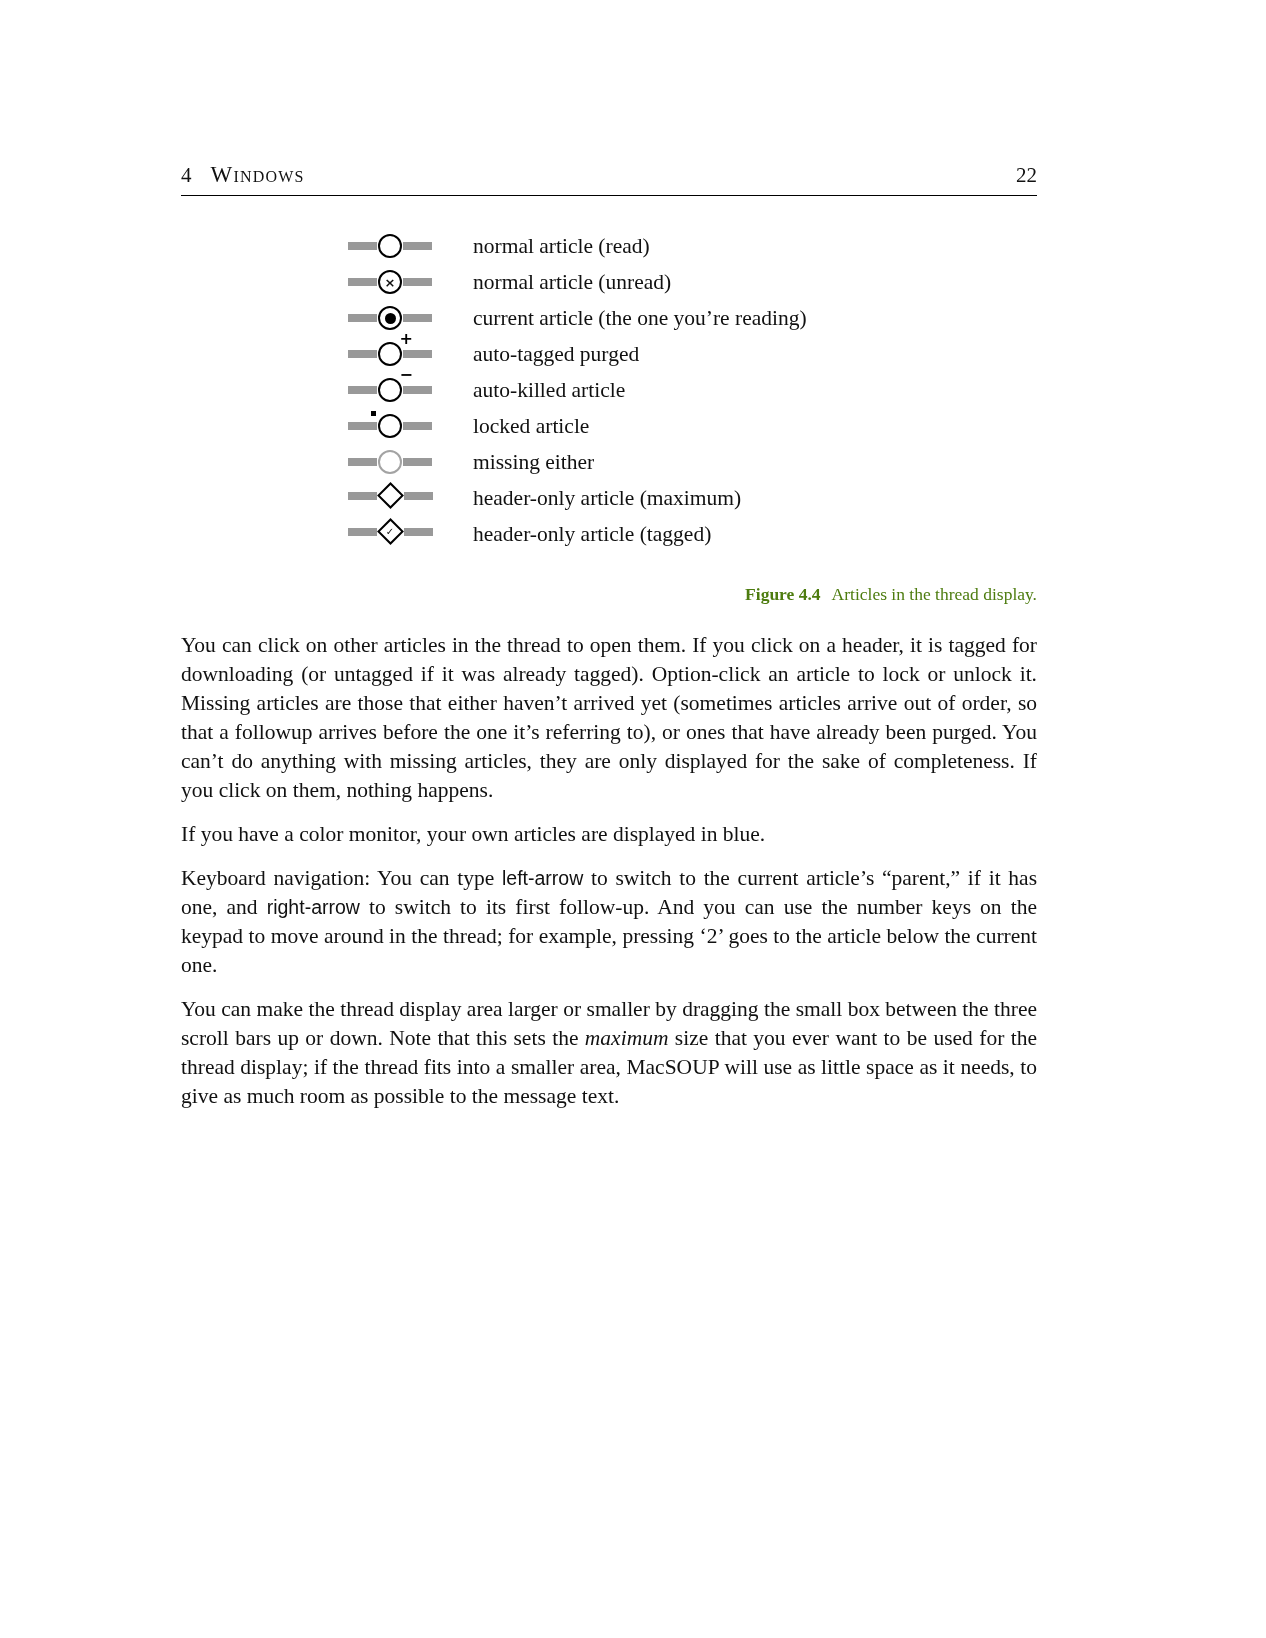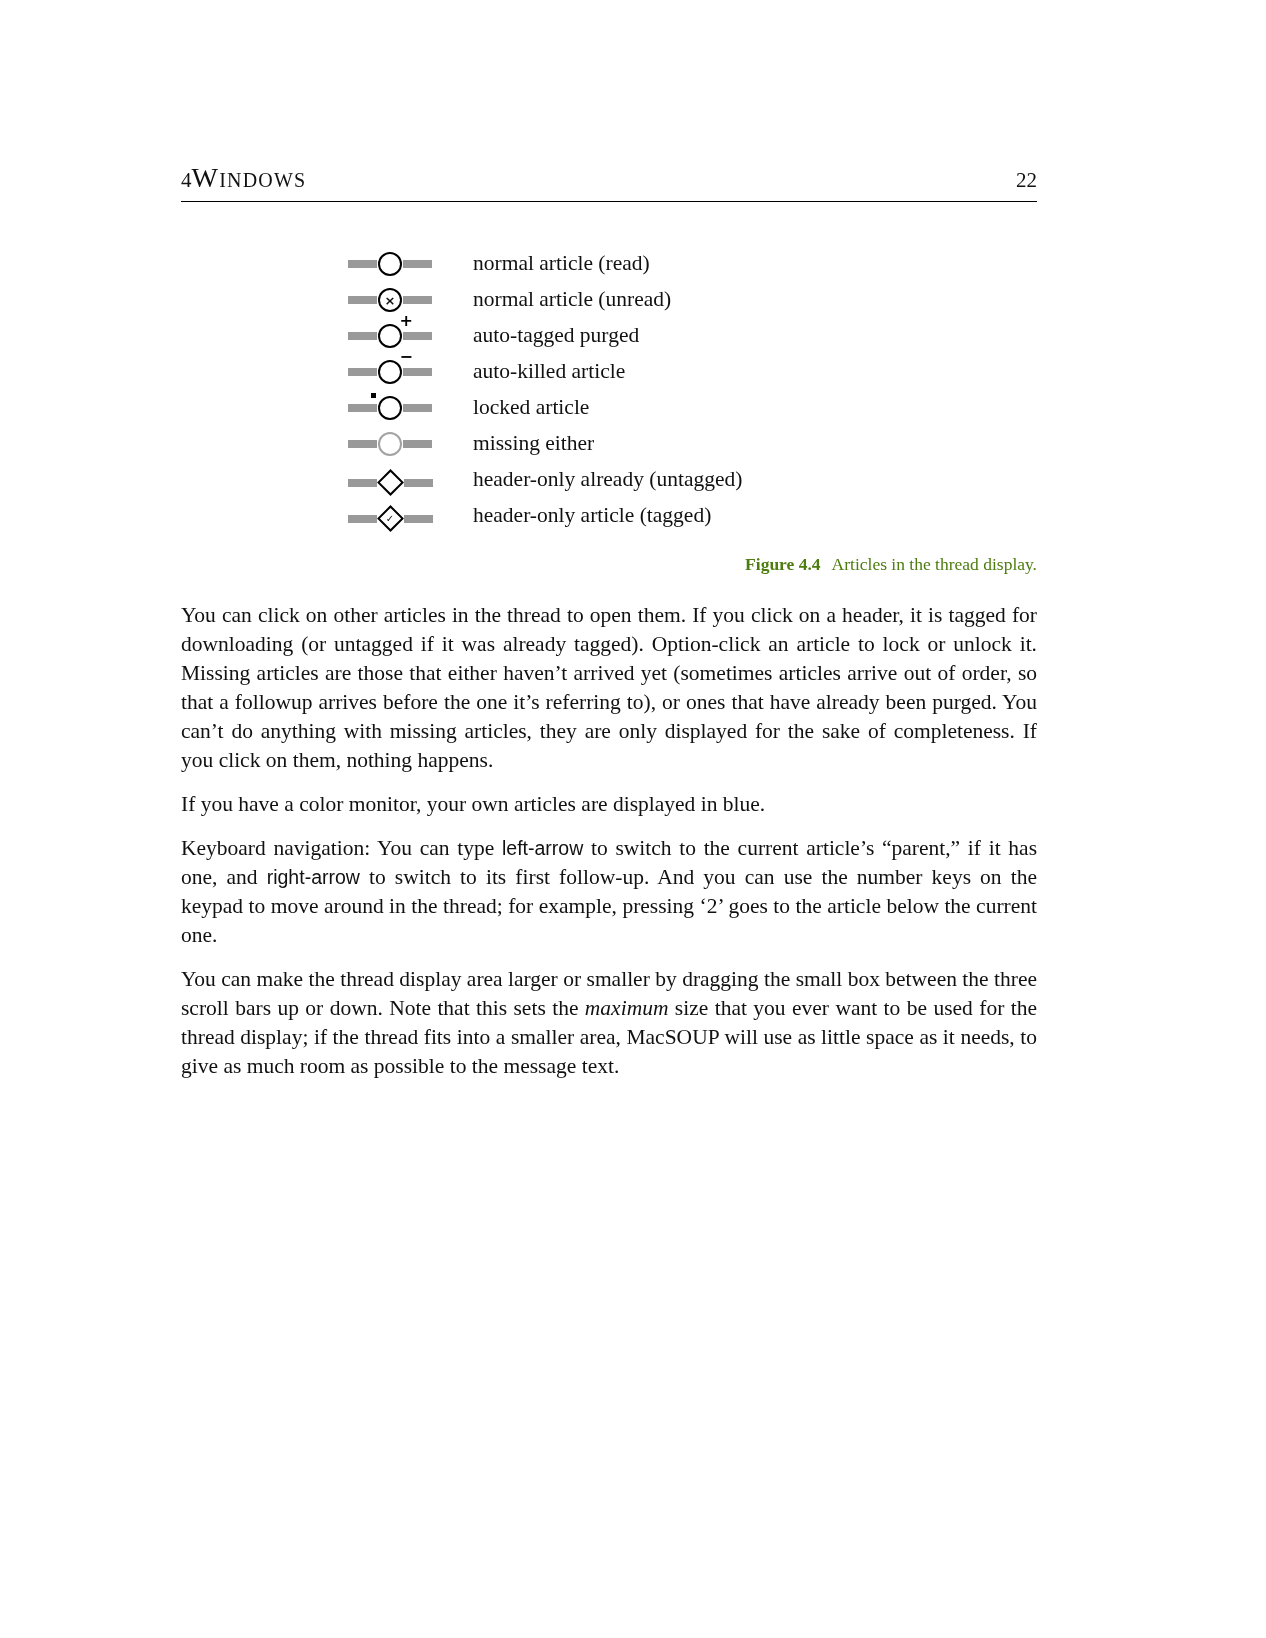--- a/index.html
+++ b/index.html
@@ -21,42 +21,43 @@
 
   
   .runhead {
     display: flex;
     align-items: baseline;
     border-bottom: 1.6px solid #000;
     padding-bottom: 7px;
   }
   .runhead .secnum { font-size: 21px; }
   .runhead .sectitle {
-    font-size: 28px;
+    margin-left: 19px;
+    font-size: 23px;
     font-variant: small-caps;
     letter-spacing: 1.2px;
   }
   .runhead .pagenum { margin-left: auto; font-size: 21px; }
 
   
   .intro {
     margin-top: 45px;
     font-size: 21.5px;
     line-height: 29px;
   }
   .figlink {
     color: var(--link-blue, #2222cc);
     text-decoration: none;
     cursor: pointer;
   }
 
   
   .figure-block { margin-top: 38px; }
   .symtable { margin-left: 152px; }
-  .symrow { display: flex; align-items: flex-end; height: 36px; }
+  .symrow { display: flex; align-items: flex-start; height: 36px; }
   .sym {
     width: 114px;
     display: flex;
     align-items: center;
     justify-content: center;
     position: relative;
     flex: 0 0 auto;
   }
   .bar {
     width: 29px; height: 8px;
@@ -174,20 +175,30 @@
           <span class="sym">
             <span class="bar"></span>
             <span class="circ">
                 <span class="mark-x">×</span>
               </span>
             <span class="bar"></span>
           </span>
           <span class="symlabel">normal article (unread)</span>
         </div>
 
+        <div class="symrow">
+          <span class="sym">
+            <span class="bar"></span>
+            <span class="circ">
+                <span class="dot"></span>
+              </span>
+            <span class="bar"></span>
+          </span>
+          <span class="symlabel">current article (the one you’re reading)</span>
+        </div>
 
         <div class="symrow">
           <span class="sym">
             <span class="bar"></span>
             <span class="circ">
                 <span class="supmark">+</span>
               </span>
             <span class="bar"></span>
           </span>
           <span class="symlabel">auto-tagged purged</span>
@@ -223,21 +234,21 @@
           </span>
           <span class="symlabel">missing either</span>
         </div>
 
         <div class="symrow">
           <span class="sym">
             <span class="bar"></span>
             <span class="diamond"></span>
             <span class="bar"></span>
           </span>
-          <span class="symlabel">header-only already (untagged)</span>
+          <span class="symlabel">header-only article (maximum)</span>
         </div>
 
         <div class="symrow">
           <span class="sym">
             <span class="bar"></span>
             <span class="diamond">
                 <span class="mark-check">✓</span>
               </span>
             <span class="bar"></span>
           </span>

